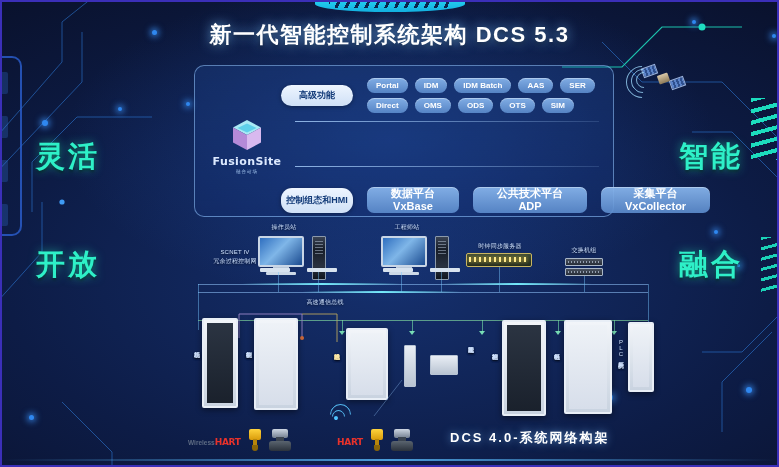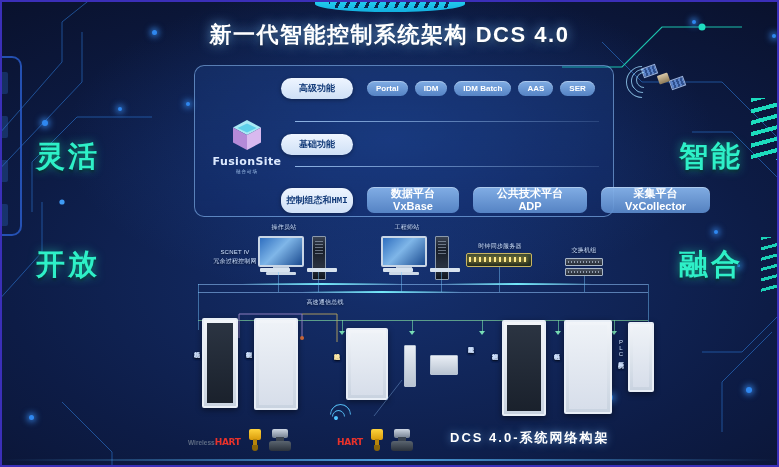--- a/index.html
+++ b/index.html
@@ -113,21 +113,20 @@
   .arow-2 { top: 68px; }
   .arow-3 { top: 121px; }
 
   .grp-pill {
     width: 72px; height: 21px; border-radius: 11px;
     background: linear-gradient(180deg,#eef5ff,#cfe0f6);
     color: #123a78; font-size: 9px; font-weight: 700;
     display:flex; align-items:center; justify-content:center;
     box-shadow: 0 1px 4px rgba(0,0,0,.35);
     flex: none;
-    font-family: Liberation Mono, monospace;
   }
   .grp-pill.tall { height: 25px; }
   .pills { display:flex; flex-direction:column; gap:5px; margin-left: 14px; }
   .prow { display:flex; gap: 7px; }
   .pill {
     height: 15px; padding: 0 9px; border-radius: 8px;
     background: linear-gradient(180deg, rgba(135,180,235,.95), rgba(92,140,205,.9));
     color:#ffffff; font-size: 8px; font-weight: 600;
     display:flex; align-items:center; justify-content:center;
     white-space: nowrap;
@@ -320,21 +319,21 @@
     <div class="greenbars2"></div>
 
     <div class="leftframe">
       <div class="cell" style="top:14px"></div>
       <div class="cell" style="top:58px"></div>
       <div class="cell" style="top:102px"></div>
       <div class="cell" style="top:146px"></div>
     </div>
   </div>
 
-  <div class="title">新一代智能控制系统架构 DCS 4.0</div>
+  <div class="title">新一代智能控制系统架构 DCS 5.3</div>
 
   <div class="kw kw-l kw-1">灵活</div>
   <div class="kw kw-l kw-2">开放</div>
 
   <div class="kw kw-r kw-2">融合</div>
   <div class="kw kw-r kw-1">智能</div>
 
   <div class="arch">
 
     <div class="logo-box">
@@ -356,25 +355,31 @@
     <div class="arow arow-1">
       <div class="grp-pill">高级功能</div>
       <div class="pills">
         <div class="prow">
           <div class="pill">Portal</div>
           <div class="pill">IDM</div>
           <div class="pill">IDM Batch</div>
           <div class="pill">AAS</div>
           <div class="pill">SER</div>
         </div>
+        <div class="prow">
+          <div class="pill">Direct</div>
+          <div class="pill">OMS</div>
+          <div class="pill">ODS</div>
+          <div class="pill">OTS</div>
+          <div class="pill">SIM</div>
+        </div>
       </div>
     </div>
 
     <div class="arow arow-2">
-      <div class="grp-pill">基础功能</div>
     </div>
 
     <div class="arow arow-3">
       <div class="grp-pill tall">控制组态和HMI</div>
       <div class="pills">
         <div class="prow" style="gap:14px">
           <div class="pill big">
             <span>数据平台</span>
             <span>VxBase</span>
           </div>

